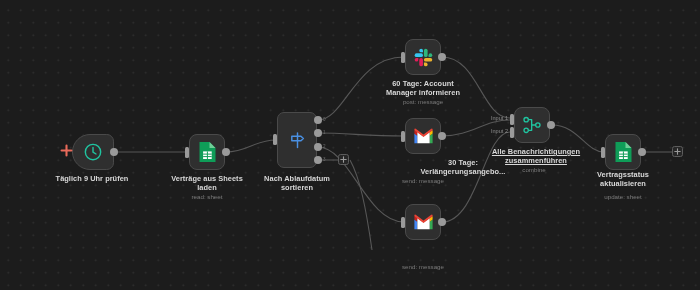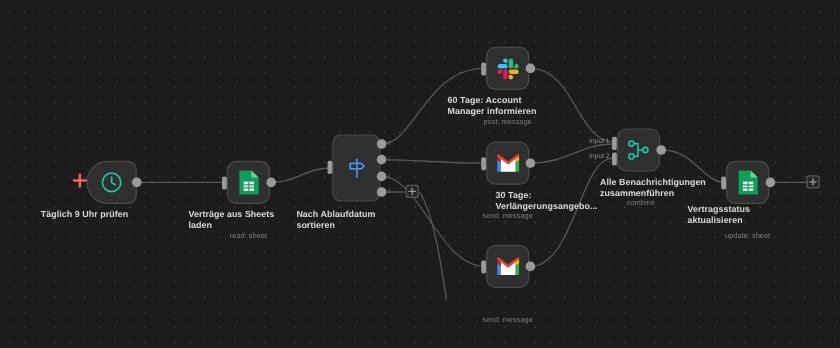--- a/index.html
+++ b/index.html
@@ -38,21 +38,21 @@
     align-items: center;
     justify-content: center;
     z-index: 4;
   }
   .node.trigger {
     width: 42px;
     border-radius: 20px 8px 8px 20px;
   }
   .label {
     position: absolute;
-    text-align: left;
+    text-align: center;
     color: #d8d8d8;
     font-size: 7.4px;
     line-height: 9.4px;
     font-weight: 700;
     letter-spacing: 0.05px;
     white-space: pre-line;
     z-index: 3;
   }
   .sublabel {
     position: absolute;
@@ -262,21 +262,21 @@
   <div class="node" style="left:514px; top:107px;">
     <svg width="20" height="20" viewBox="0 0 24 24" class="ico">
       <circle cx="5" cy="5.6" r="2.6" fill="none" stroke="#20c4a0" stroke-width="1.6"></circle>
       <circle cx="5" cy="18.4" r="2.6" fill="none" stroke="#20c4a0" stroke-width="1.6"></circle>
       <circle cx="19" cy="12" r="2.6" fill="none" stroke="#20c4a0" stroke-width="1.6"></circle>
       <path d="M7.6 5.6 H11.6 V12 H16.4" fill="none" stroke="#20c4a0" stroke-width="1.6" stroke-linejoin="round"></path>
       <path d="M7.6 18.4 H11.6 V12" fill="none" stroke="#20c4a0" stroke-width="1.6" stroke-linejoin="round"></path>
     </svg>
   </div>
   <div class="port-out" style="left:547px; top:121px;"></div>
-  <div class="label" style="left:500px; top:147px; width:112px;">Alle Benachrichtigungen
+  <div class="label" style="left:480px; top:147px; width:112px;text-decoration:underline;">Alle Benachrichtigungen
 zusammenführen</div>
   <div class="sublabel" style="left:478px; top:166px; width:112px;">combine</div>
 
   <div class="port-in" style="left:601px; top:147px;"></div>
   <div class="node" style="left:605px; top:134px;">
     <svg width="19" height="22" viewBox="0 0 18 22" class="ico">
       <path d="M1 1 H11 L17 7 V21 H1 Z" fill="#0f9d58"></path>
       <path d="M11 1 L17 7 H11 Z" fill="#6fcf97"></path>
       <rect x="4.6" y="10.4" width="8.6" height="7.6" fill="#ffffff"></rect>
       <path d="M4.6 13.1 H13.2 M4.6 15.6 H13.2 M8.9 10.4 V18" stroke="#0f9d58" stroke-width="1"></path>

